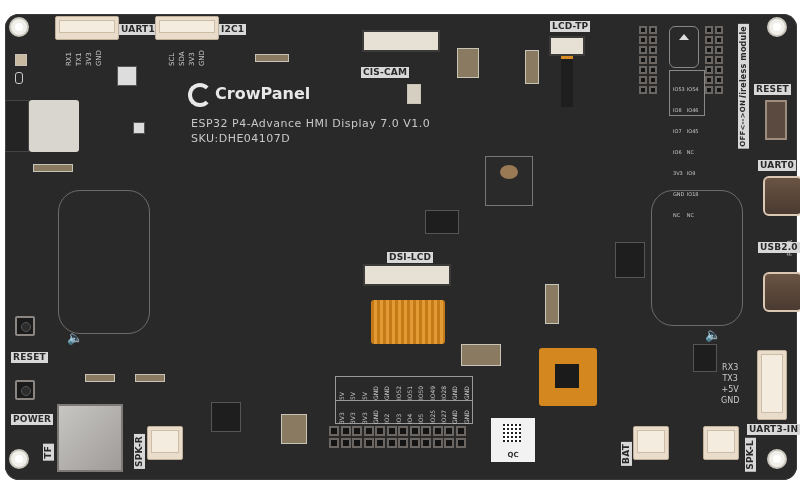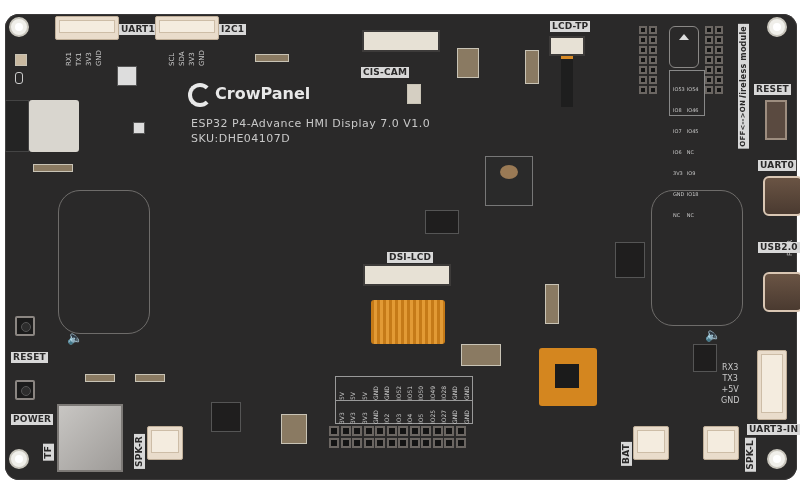--- a/index.html
+++ b/index.html
@@ -167,20 +167,24 @@
   <div class="chip" style="left:688px;top:330px;width:24px;height:28px"></div>
 
   <div class="lbl" style="left:382px;top:238px">DSI-LCD</div>
   <div class="fpc" style="left:358px;top:250px;width:88px;height:22px"></div>
   <div class="flex" style="left:366px;top:286px;width:74px;height:44px"></div>
 
   <div class="flex" style="left:534px;top:334px;width:58px;height:58px;background:#d4861f">
     <div style="position:absolute;left:16px;top:16px;width:24px;height:24px;background:#1b1b1b"></div>
   </div>
 
+  <div class="qc" style="left:486px;top:404px">
+    <div class="qr"></div>
+    <div style="position:absolute;left:0;right:0;bottom:3px;text-align:center;font-size:7px;font-weight:bold;color:#333">QC</div>
+  </div>
 
   <div style="position:absolute;left:330px;top:362px;width:138px;height:48px;border:1px solid #999;box-sizing:border-box;">
     <div style="display:flex;justify-content:space-around;height:23px;border-bottom:1px solid #999">
       <span class="silk vert" style="position:static;font-size:6px">5V</span>
       <span class="silk vert" style="position:static;font-size:6px">5V</span>
       <span class="silk vert" style="position:static;font-size:6px">5V</span>
       <span class="silk vert" style="position:static;font-size:6px">GND</span>
       <span class="silk vert" style="position:static;font-size:6px">GND</span>
       <span class="silk vert" style="position:static;font-size:6px">IO52</span>
       <span class="silk vert" style="position:static;font-size:6px">IO51</span>

